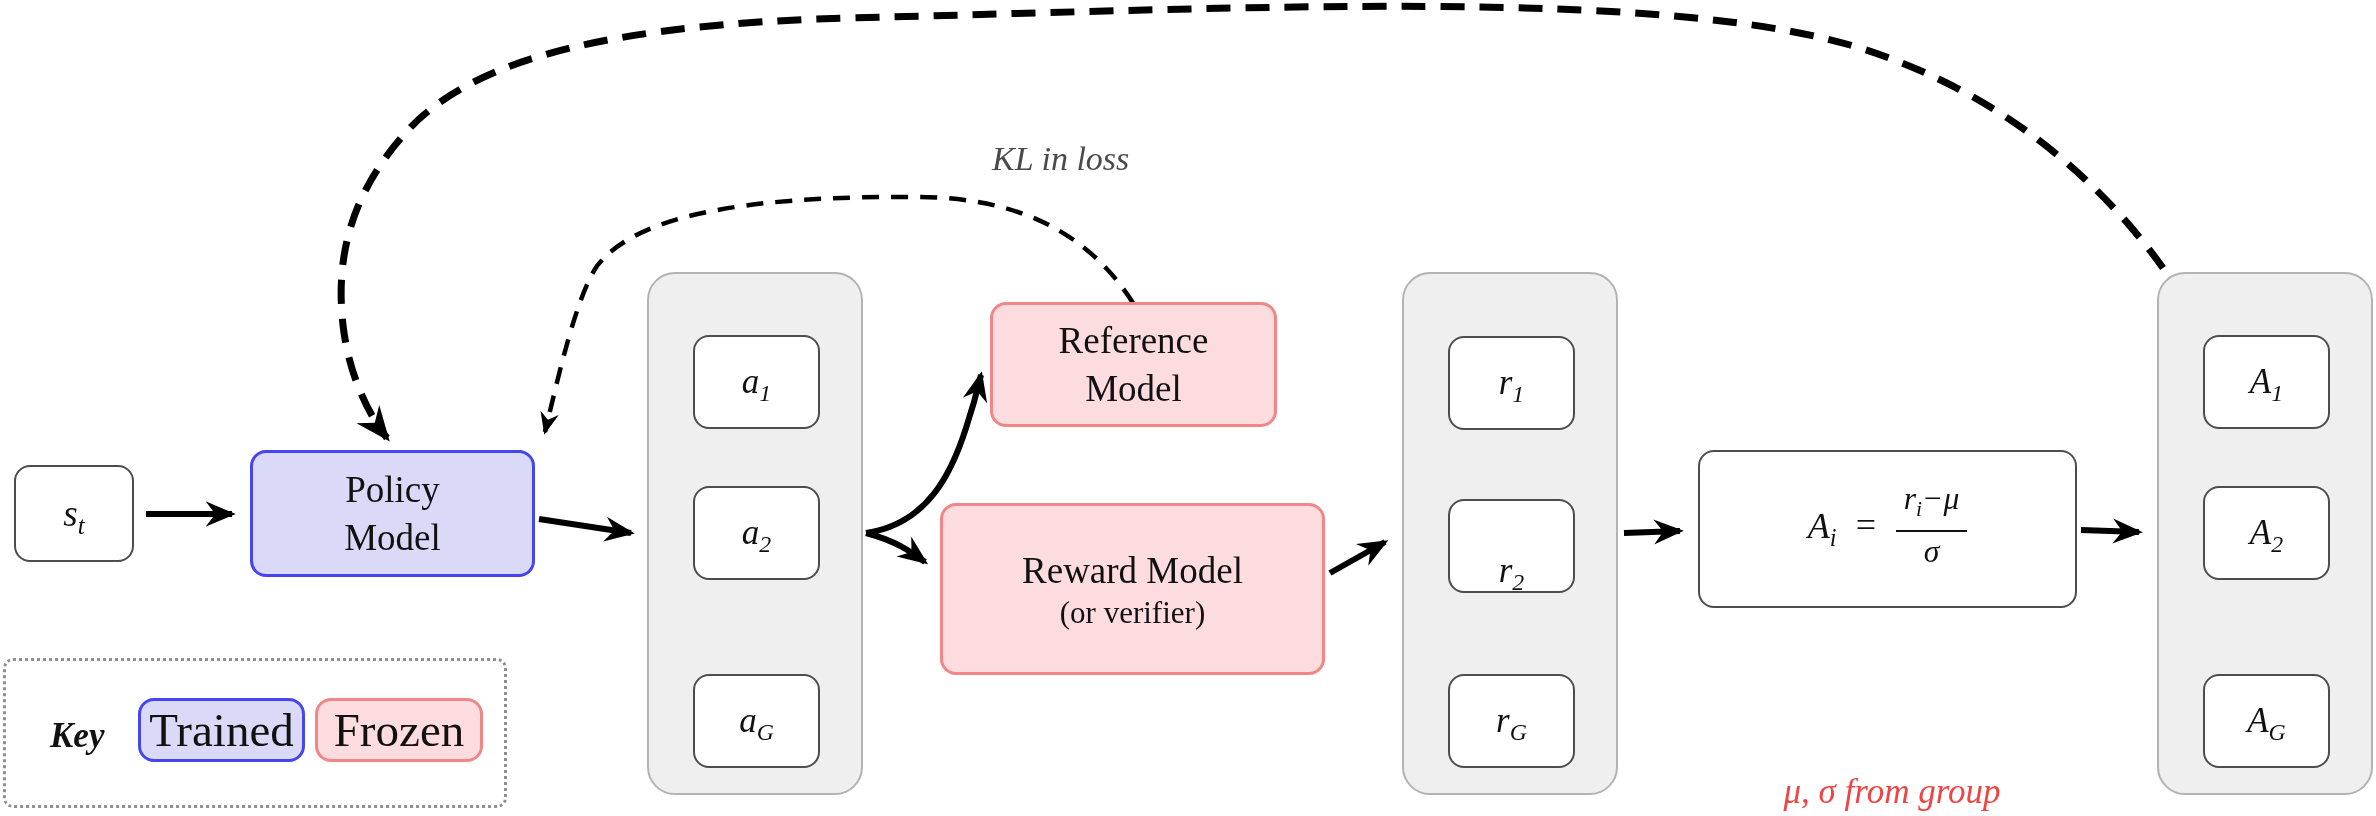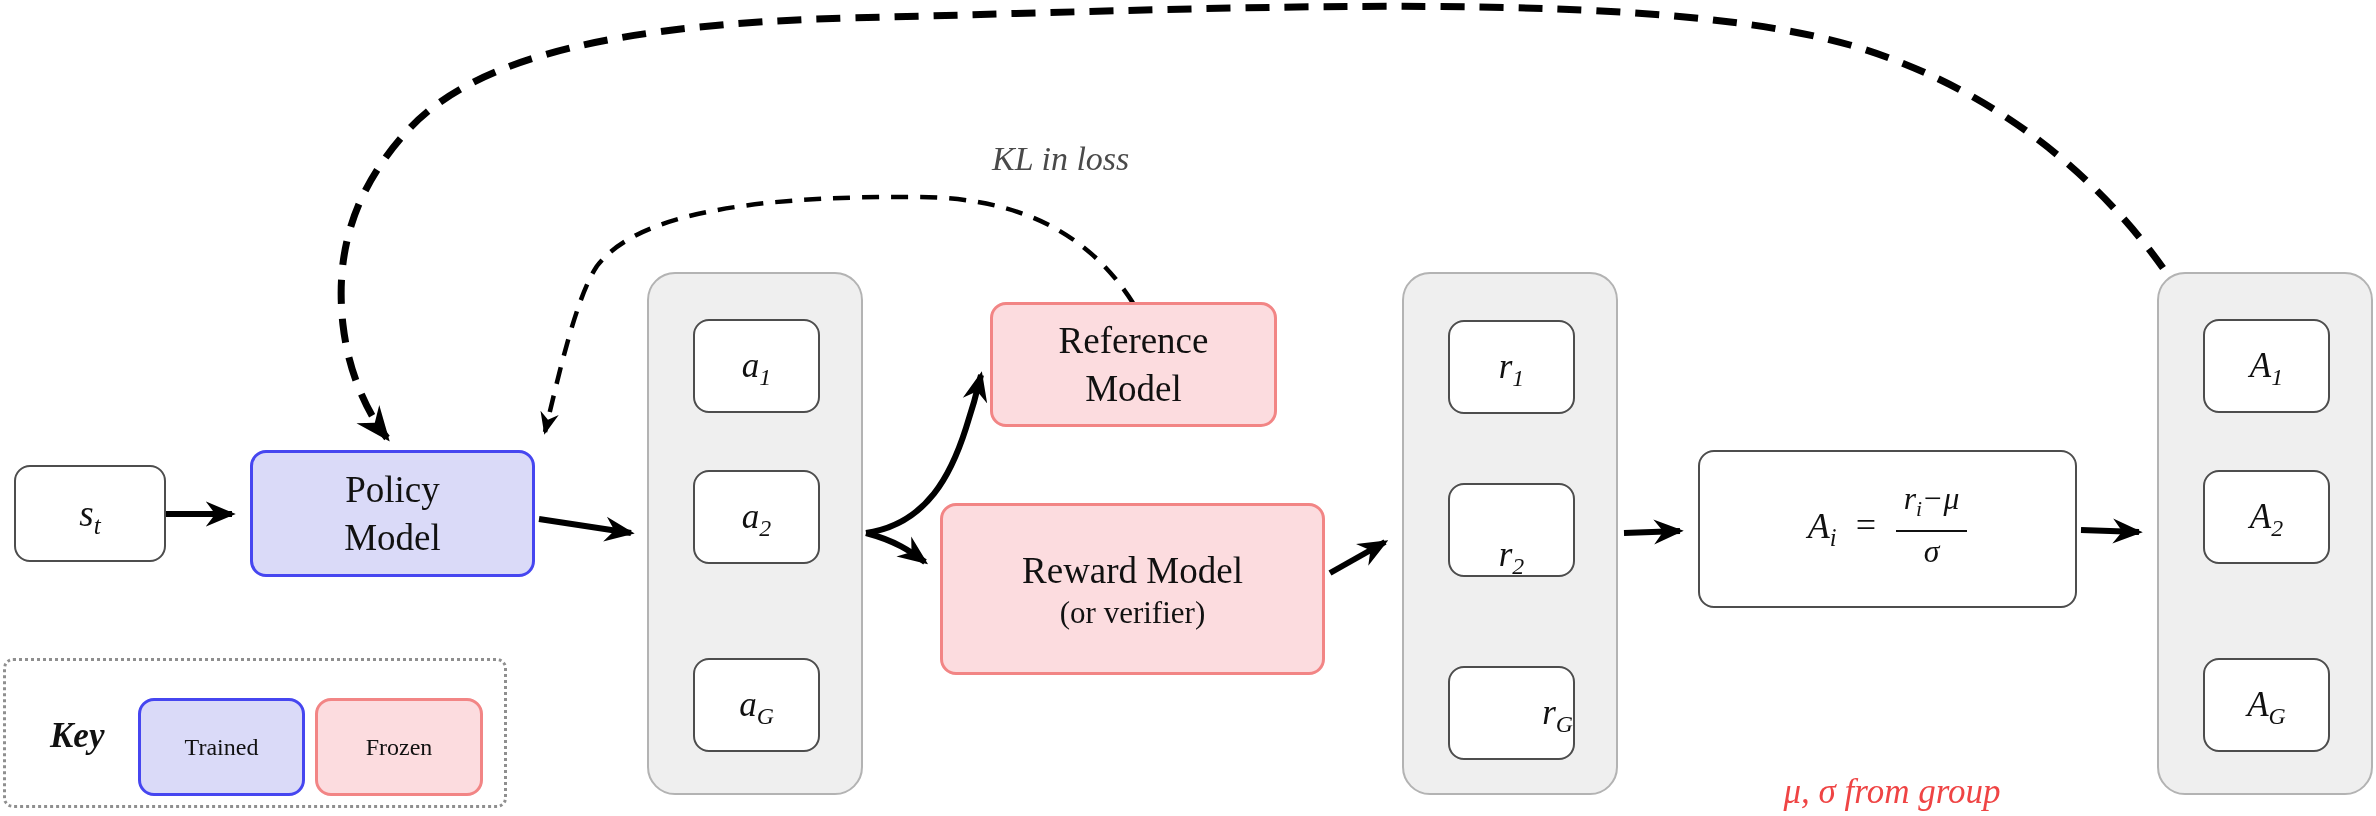--- a/index.html
+++ b/index.html
@@ -24,38 +24,38 @@
   .bigtext{font-size:37px;line-height:1.28;}
   .subtext{font-size:31px;line-height:1.2;}
 
   .group{
     position:absolute;width:216px;height:523px;box-sizing:border-box;
     background:var(--group-fill);border:2.5px solid var(--group-border);border-radius:28px;
   }
   .gbox{
     position:absolute;left:44px;width:127px;height:94px;box-sizing:border-box;
     background:#fff;border:2.5px solid var(--box-border);border-radius:16px;
-    display:flex;align-items:center;justify-content:center;font-size:35px;
+    display:flex;align-items:center;justify-content:center;font-size:35px;margin-top:16px;
   }
 
   .annot{position:absolute;font-style:italic;}
   #kl-label{left:992px;top:140px;width:240px;font-size:34px;color:#4a4a4a;}
   #musigma-label{left:1712px;top:772px;width:360px;font-size:35px;color:#ef4444;text-align:center;}
 
   #key-box{
     position:absolute;left:3px;top:658px;width:504px;height:150px;box-sizing:border-box;
     border:3.5px dotted #8f8f8f;border-radius:10px;background:#fff;text-align:center;
   }
   #key-title{
     position:absolute;left:44px;top:0;height:150px;display:flex;align-items:center;
     font-size:35px;font-style:italic;font-weight:bold;
   }
   .chip{
-    position:absolute;top:37px;height:98px;box-sizing:border-box;border-radius:16px;
-    display:flex;align-items:center;justify-content:center;font-size:24px;
+    position:absolute;top:37px;height:64px;box-sizing:border-box;border-radius:16px;
+    display:flex;align-items:center;justify-content:center;font-size:47px;
   }
   #trained-chip{left:132px;width:167px;}
   #frozen-chip{left:309px;width:168px;}
 
   
   .frac{display:inline-flex;flex-direction:column;align-items:center;vertical-align:middle;
         font-size:88%;line-height:1.05;margin-left:10px;position:relative;top:-4px;}
   .frac .num{padding:0 8px 15px 8px;border-bottom:2.5px solid #111;}
   .frac .den{padding-top:3px;}
 </style>
@@ -77,21 +77,21 @@
     <path d="M 866,533 C 896,541 910,551 925,562" stroke="#000" stroke-width="6" fill="none" marker-end="url(#ah)"></path>
     <path d="M 1330,573 L 1385,542" stroke="#000" stroke-width="6" fill="none" marker-end="url(#ah)"></path>
     <path d="M 1624,533 L 1680,531" stroke="#000" stroke-width="6" fill="none" marker-end="url(#ah)"></path>
     <path d="M 2081,530 L 2139,532" stroke="#000" stroke-width="6" fill="none" marker-end="url(#ah)"></path>
 
     <path d="M 2163,268 C 2118,205 2020,95 1850,45 C 1650,-12 1250,8 850,18 C 620,24 478,56 410,128 C 352,190 335,255 343,325 C 349,378 371,418 387,438" stroke="#000" stroke-width="7" fill="none" stroke-dasharray="24 15" marker-end="url(#ah)"></path>
 
     <path d="M 1133,303 C 1090,235 1022,198 920,197 C 780,196 642,207 597,266 C 576,297 558,378 545,432" stroke="#000" stroke-width="4.5" fill="none" stroke-dasharray="17 12" marker-end="url(#ah)"></path>
   </svg>
 
-  <div class="node plain r14" id="st" style="left:14px;top:465px;width:152px;height:97px;">
+  <div class="node plain r14" id="st" style="left:14px;top:465px;width:120px;height:97px;">
     <span class="math" style="font-size:37px;"><span>s</span><sub>t</sub></span>
   </div>
 
   <div class="node trained r14 bigtext" style="left:250px;top:450px;width:285px;height:127px;">
     <div>Policy</div>
     <div>Model</div>
   </div>
 
   <div class="group" style="left:647px;top:272px;">
     <div class="gbox" style="top:45px;">
@@ -117,21 +117,21 @@
   </div>
 
   <div class="group" style="left:1402px;top:272px;">
     <div class="gbox" style="top:46px;">
       <span class="math"><span>r</span><sub>1</sub></span>
     </div>
     <div class="gbox" style="top:209px;align-items:flex-end;">
       <span class="math"><span>r</span><sub>2</sub></span>
     </div>
 
-    <div class="gbox" style="top:392px;justify-content:flex-end;">
+    <div class="gbox" style="top:384px;">
       <span class="math"><span>r</span><sub>G</sub></span>
     </div>
   </div>
 
   <div class="node plain r14" style="left:1698px;top:450px;width:379px;height:158px;">
     <span class="math" style="font-size:36px;">
       <span>A</span><sub>i</sub>
       <span style="margin:0 8px;">=</span><span class="frac">
           <span class="num"><span>r</span><sub>i</sub><span>−</span><span>μ</span></span>
           <span class="den">σ</span>

